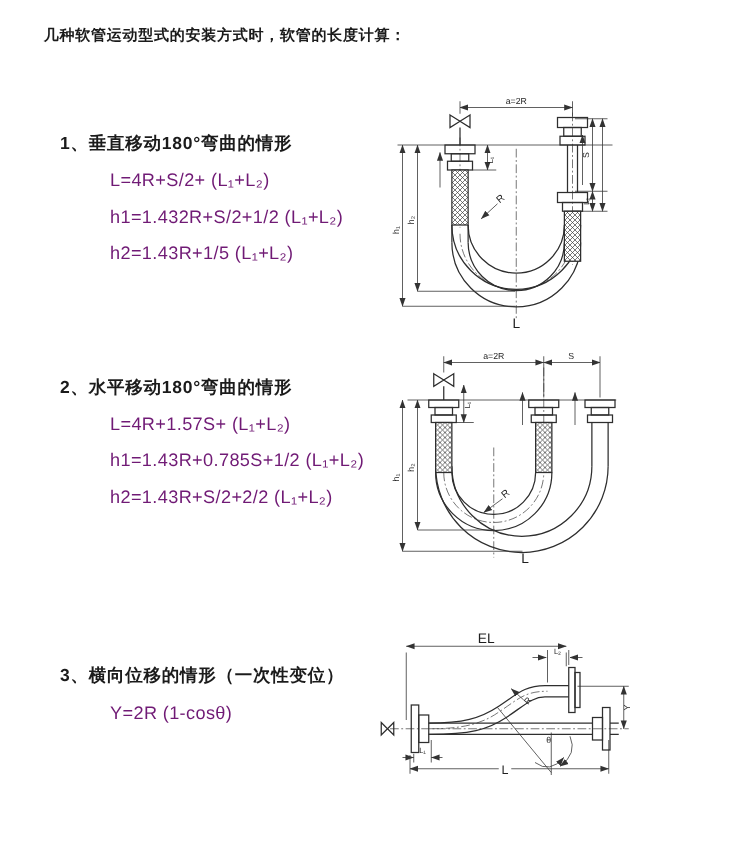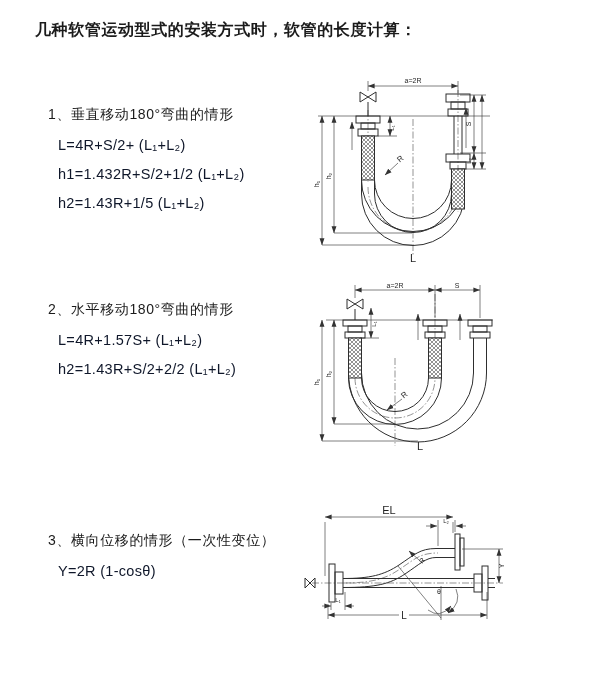--- a/index.html
+++ b/index.html
@@ -1,21 +1,21 @@
 <!DOCTYPE html>
 <html><head>
 <meta charset="utf-8">
 <style>
   html,body{margin:0;padding:0;background:#ffffff;}
   body{width:600px;height:675px;font-family:"Liberation Sans",sans-serif;color:#1b1b1b;}
   .page{position:relative;width:600px;height:675px;background:#ffffff;overflow:hidden;}
-  .title{position:absolute;left:35px;top:20px;font-size:16px;font-weight:700;letter-spacing:.6px;}
+  .title{position:absolute;left:35px;top:20px;font-size:12px;font-weight:700;letter-spacing:.6px;}
   .section{position:absolute;}
-  .section .heading{font-size:14px;font-weight:400;letter-spacing:.6px;}
-  .section .formula{margin:13px 0 0 10px;font-size:14.5px;font-weight:400;letter-spacing:.3px;color:#0f172a;}
+  .section .heading{font-size:14px;font-weight:700;letter-spacing:.6px;}
+  .section .formula{margin:13px 0 0 40px;font-size:14.5px;font-weight:400;letter-spacing:.3px;color:#701a75;}
   .dgm{position:absolute;}
   .dgm .obj{stroke:#2e2e2e;stroke-width:1;fill:none;}
   .dgm .dim{stroke:#3c3c3c;stroke-width:.65;fill:none;}
   .dgm .cl{stroke:#4a4a4a;stroke-width:.6;fill:none;stroke-dasharray:7 2 1.5 2;}
   .dgm text{fill:#1f1f1f;font-family:"Liberation Sans",sans-serif;}
   .lab7{font-size:7px;} .lab6{font-size:6px;} .lab8{font-size:8px;}
   .lab11{font-size:11px;} .lab10{font-size:10px;}
 </style>
 </head>
 <body>
@@ -27,20 +27,21 @@
   <div class="section" style="left:48px;top:106px">
     <div class="heading">1、垂直移动180°弯曲的情形</div>
     <div class="formula">L=4R+S/2+ (L₁+L₂)</div>
     <div class="formula">h1=1.432R+S/2+1/2 (L₁+L₂)</div>
     <div class="formula">h2=1.43R+1/5 (L₁+L₂)</div>
   </div>
 
   <div class="section" style="left:48px;top:301px">
     <div class="heading">2、水平移动180°弯曲的情形</div>
     <div class="formula">L=4R+1.57S+ (L₁+L₂)</div>
+    <div class="formula">h1=1.43R+0.785S+1/2 (L₁+L₂)</div>
     <div class="formula">h2=1.43R+S/2+2/2 (L₁+L₂)</div>
   </div>
 
   <div class="section" style="left:48px;top:532px">
     <div class="heading">3、横向位移的情形（一次性变位）</div>
     <div class="formula">Y=2R (1-cosθ)</div>
   </div>
 
   <svg class="dgm" style="left:308px;top:64px" width="290" height="207" viewBox="0 0 290 207">
     <defs>

